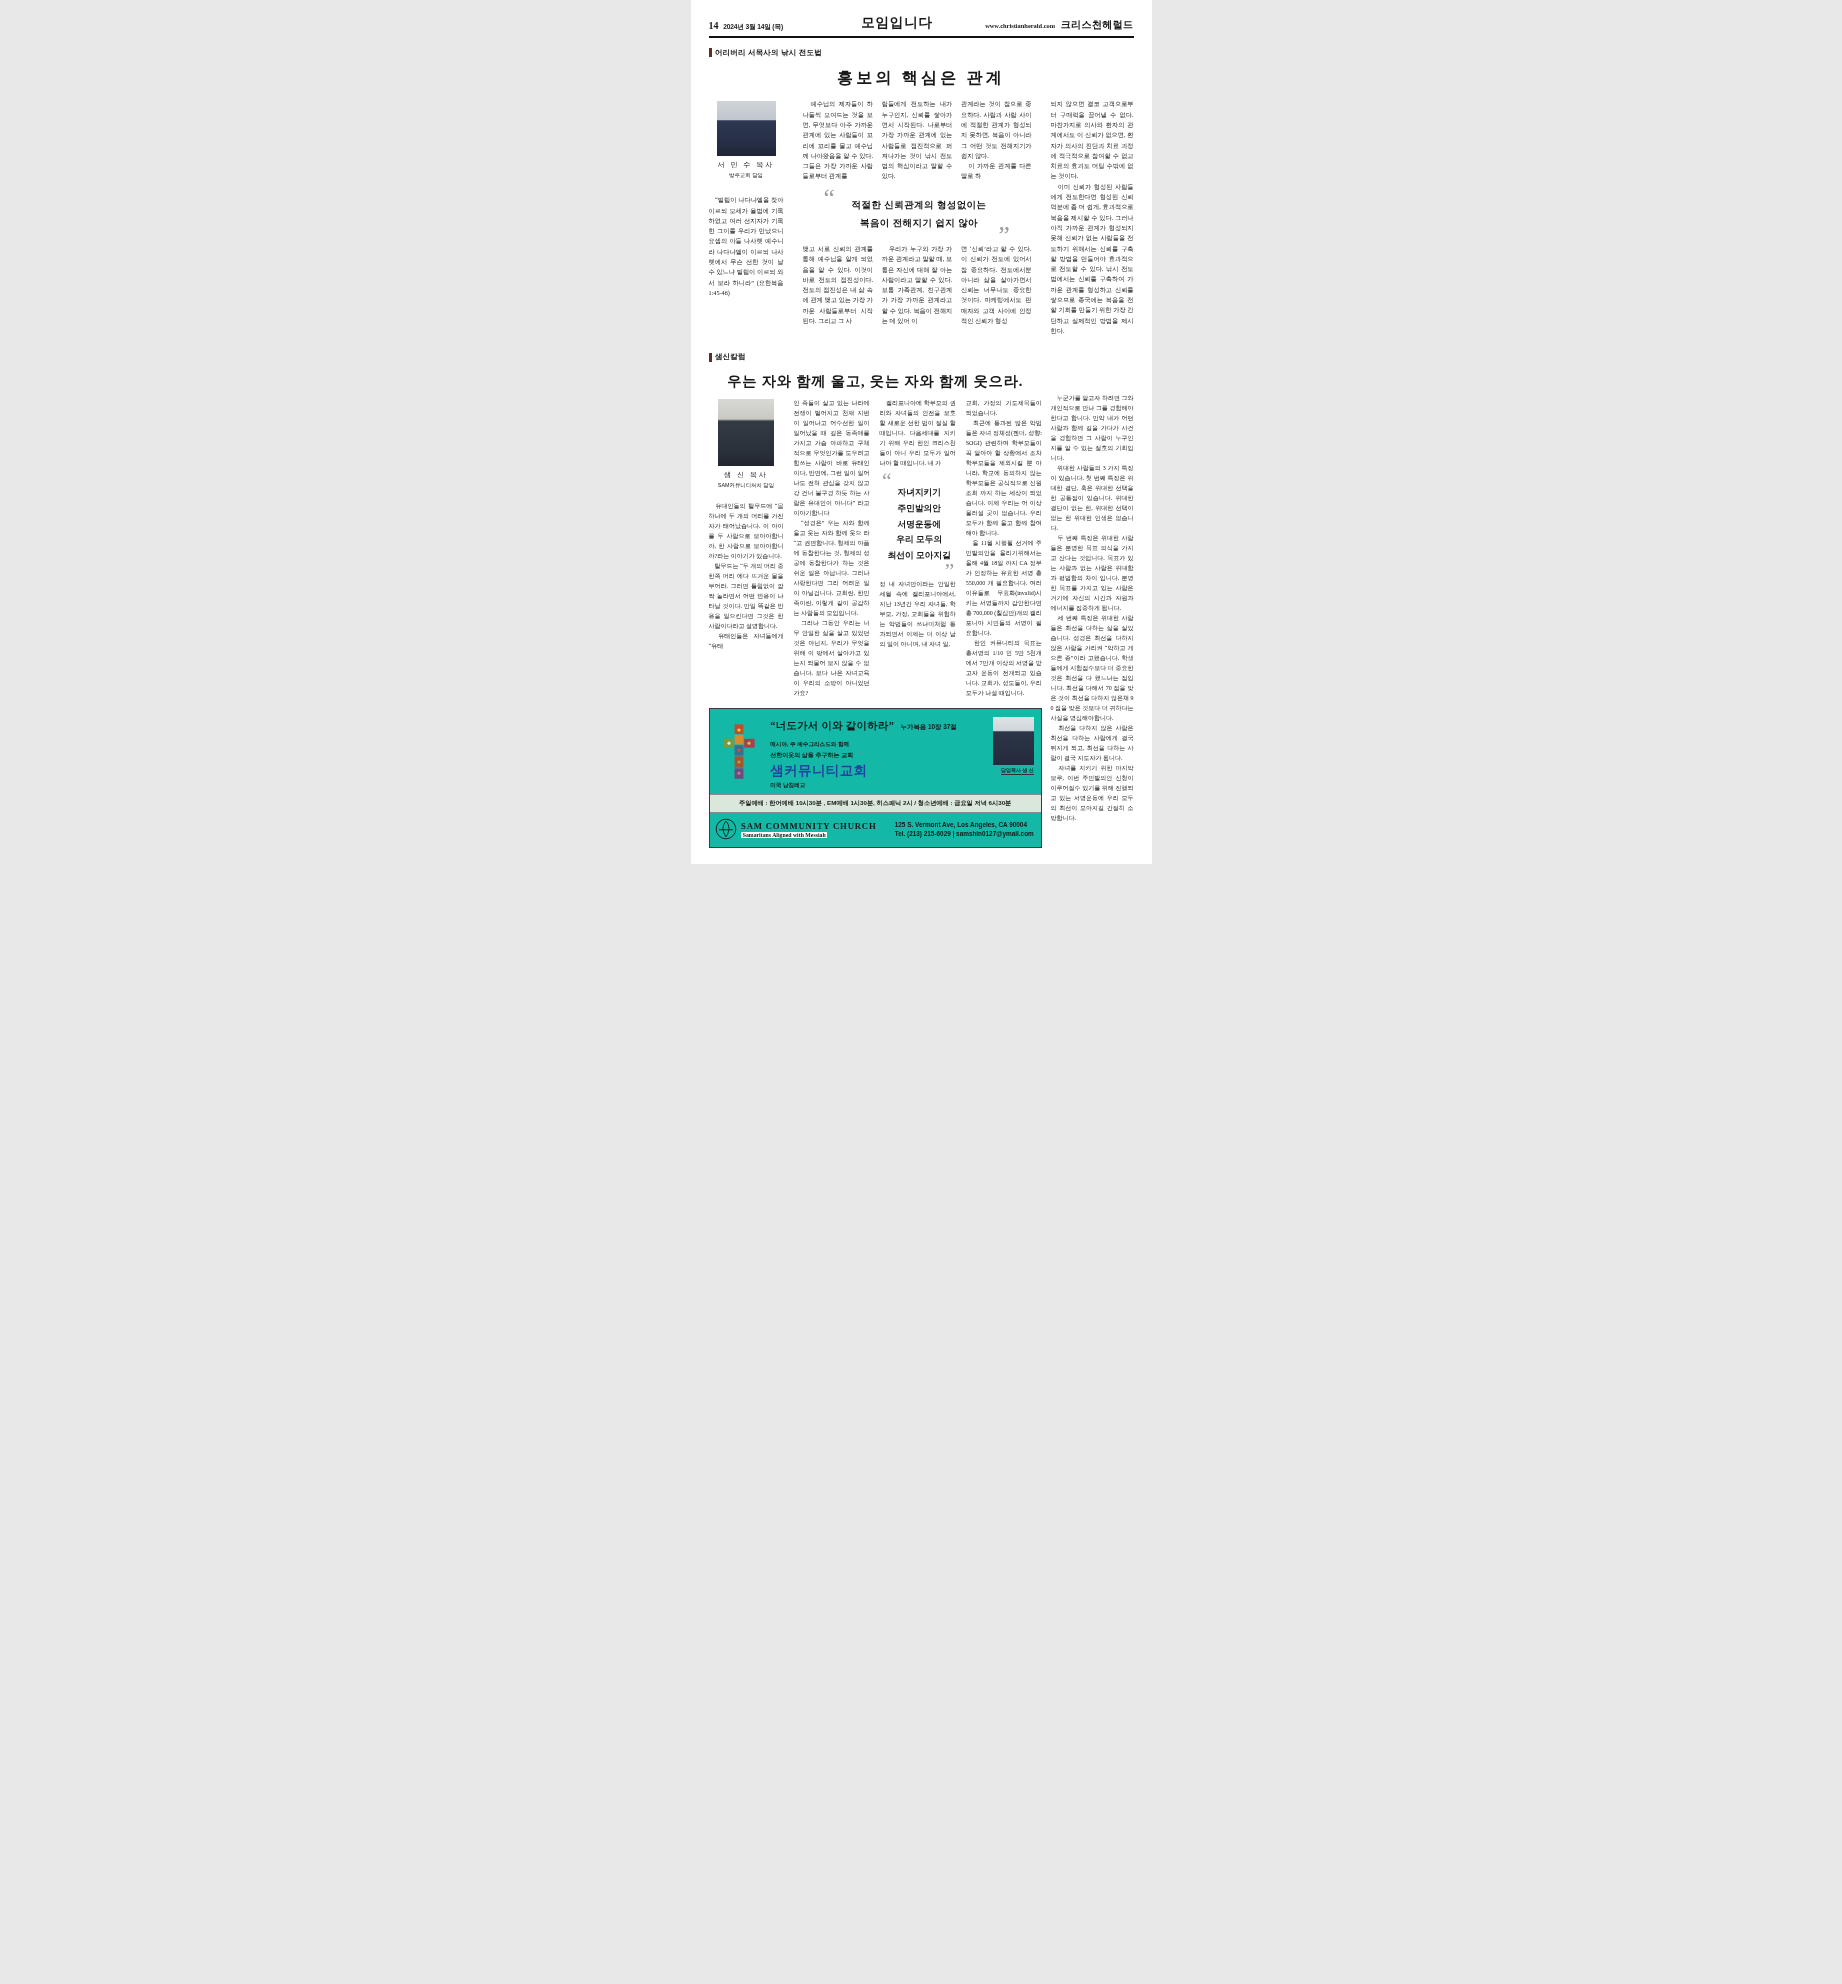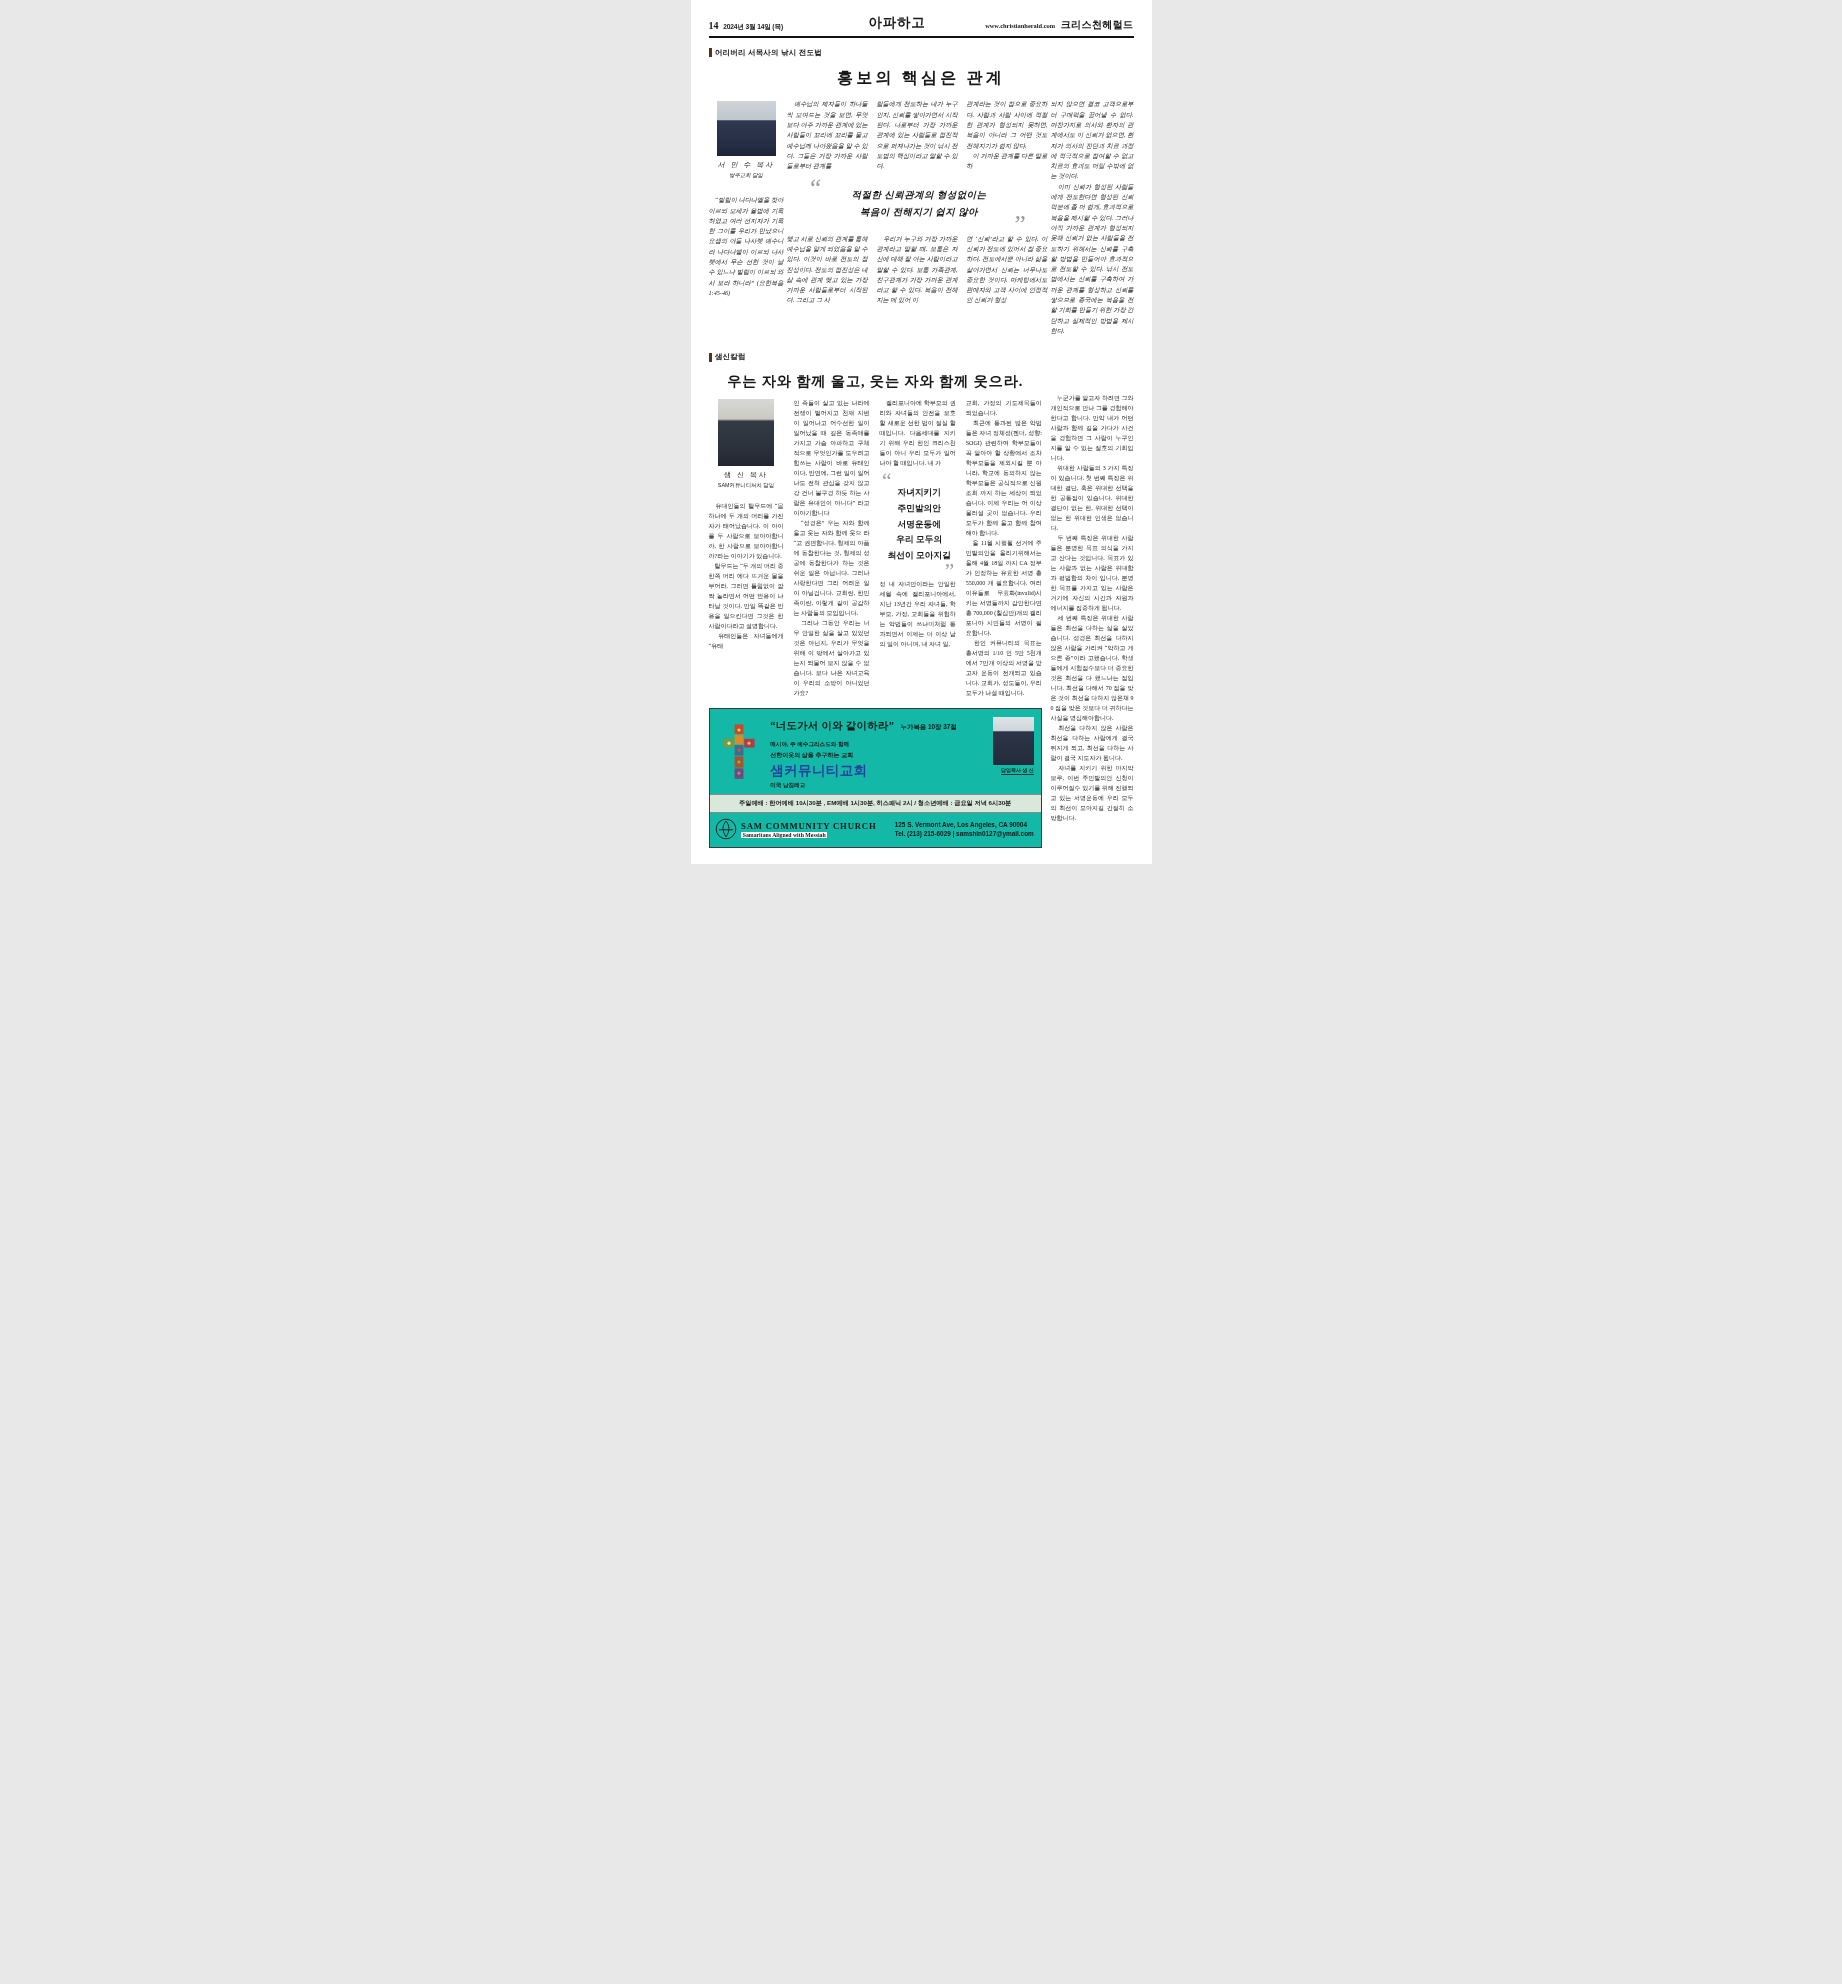--- a/index.html
+++ b/index.html
@@ -23,21 +23,21 @@
 
   
   .headline1 { text-align:center; font-size:16px; font-weight:700; letter-spacing:3.2px; margin:10.3px 0 2.4px 0; }
   .headline2 { text-align:center; font-size:14.3px; font-weight:700; letter-spacing:0.8px; margin:9.5px 0 4px 0; }
 
   
   .bodytext { font-size:6.2px; line-height:10.3px; text-align:justify; word-break:break-all; white-space:pre-line; }
   .col { flex:1; }
   .gap-row { display:flex; gap:8.7px; }
 
-  .a1-content { display:flex; gap:3px; margin-top:10.3px;font-style:italic; }
+  .a1-content { display:flex; gap:19px; margin-top:10.3px; }
   .a1-author { flex:0 0 75px; }
   .a1-middle { flex:1; display:flex; flex-direction:column; }
   .a1-right { flex:0 0 83px; }
 
   .portrait { width:59px; height:55px; margin:1.6px auto 4px auto;
      background:linear-gradient(180deg,#cfd4d9 0%,#bfc6cc 34%,#2e3850 36%,#252e44 78%,#1d2536 100%); }
   .portrait2 { width:56px; height:67px; margin:1.6px auto 4px auto;
      background:linear-gradient(180deg,#d8d8d4 0%,#c9c9c4 30%,#343b45 33%,#2a303a 80%,#20252e 100%); }
   .author-name { text-align:center; font-size:7.1px; letter-spacing:2px; margin-top:2.4px; }
   .author-role { text-align:center; font-size:5.4px; font-family:"Liberation Sans","DejaVu Sans",sans-serif; margin-top:1.6px; }
@@ -92,21 +92,21 @@
 </head>
 <body>
 
 <div class="page">
 
   <div class="masthead-row">
     <div class="m-left">
       <span class="page-num">14</span>
       <span class="issue-date">2024년 3월 14일 (목)</span>
     </div>
-    <div class="section-title">아파하고</div>
+    <div class="section-title">모임입니다</div>
     <div class="m-right">
       <span class="site-url">www.christianherald.com</span>
       <span class="paper-logo">크리스천헤럴드</span>
     </div>
   </div>
 
   <div class="kicker">
     <span class="kicker-bar"></span>
     <span class="kicker-text">어리버리 서목사의 낚시 전도법</span>
   </div>

